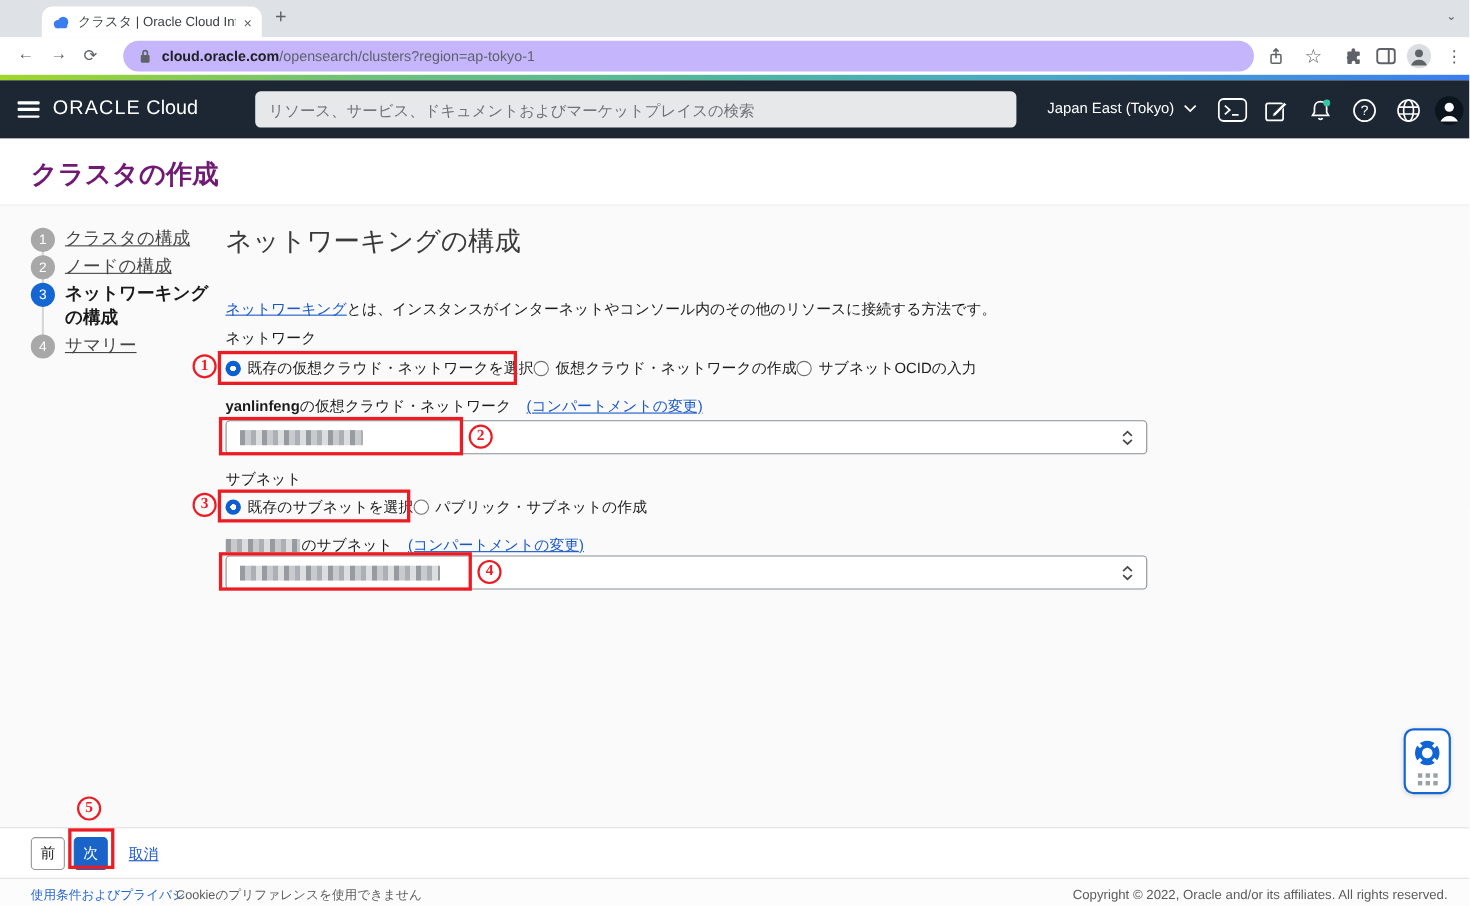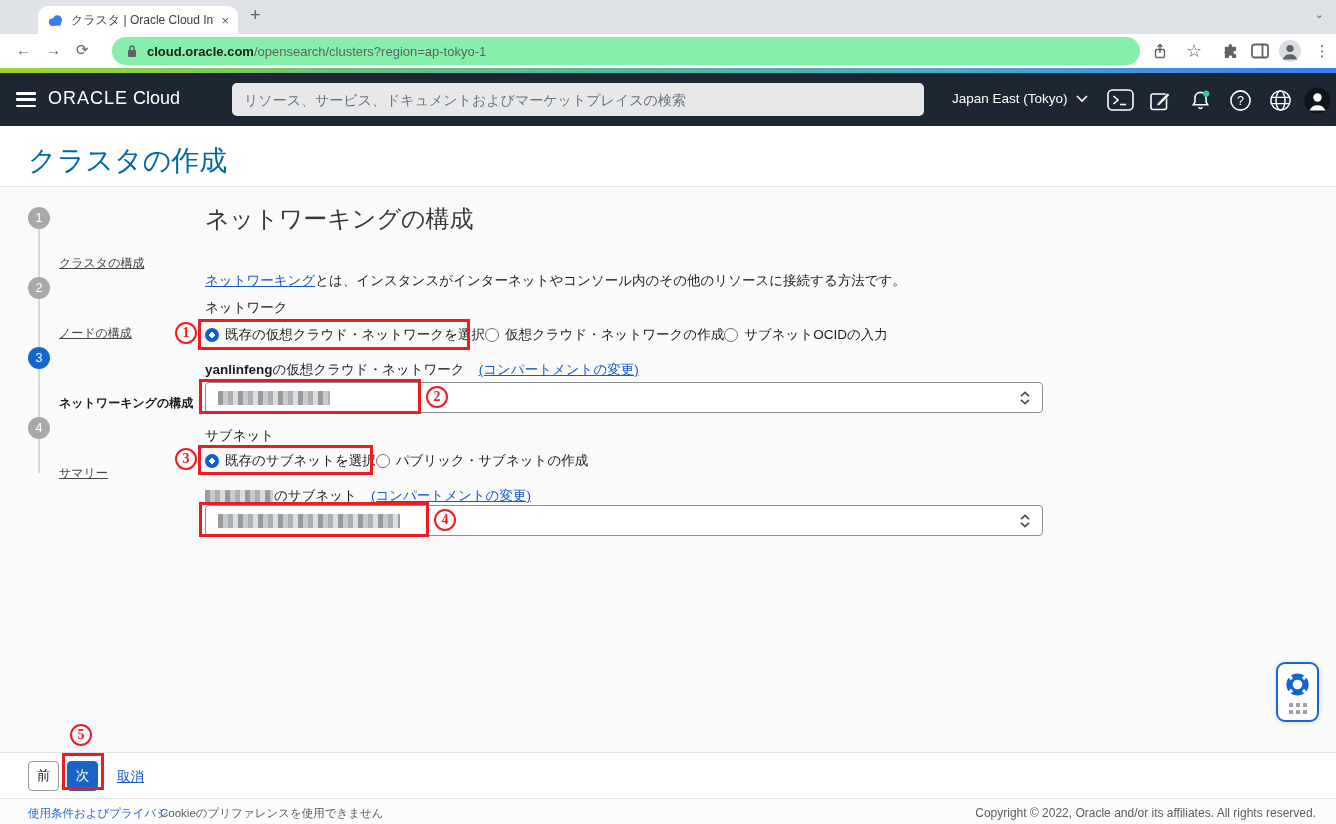--- a/index.html
+++ b/index.html
@@ -13,21 +13,21 @@
          border-radius:10px 10px 0 0; display:flex; align-items:center; padding:0 9px; gap:7px; }
   .tab-title { font-size:12px; color:#3c4043; white-space:nowrap; overflow:hidden; flex:1; }
   .tab-close { color:#5f6368; font-size:13px; flex:none; }
   .newtab { position:absolute; left:250px; top:5px; font-size:18px; color:#5f6368; }
   .tabstrip-chevron { position:absolute; right:12px; top:8px; color:#5f6368; font-size:11px; }
 
   
   .urlbar { position:absolute; left:0; top:34px; width:100%; height:34px; background:#fff; }
   .nav-ic { position:absolute; top:7px; font-size:15px; color:#5f6368; }
   .pill { position:absolute; left:112px; top:3px; width:1028px; height:28px; border-radius:14px;
-          background:#86efac; display:flex; align-items:center; padding:0 14px; gap:9px; }
+          background:#c4b5fd; display:flex; align-items:center; padding:0 14px; gap:9px; }
   .url-host { font-size:13px; font-weight:700; color:#202124; }
   .url-rest { font-size:13px; color:#5f6368; }
   .chrome-ic { position:absolute; top:5px; width:24px; height:24px; display:flex; align-items:center; justify-content:center; }
 
   
   .gradbar { position:absolute; left:0; top:68px; width:100%; height:5px;
              background:linear-gradient(90deg,#a0d629 0%,#6ec07c 25%,#4db6a0 50%,#49a8c8 72%,#3b7cf0 100%); }
 
   
   .ociheader { position:absolute; left:0; top:73px; width:100%; height:53px; background:#1d2733; }
@@ -38,31 +38,31 @@
   .brand i { font-style:normal; font-weight:300; margin-left:5px; }
   .oci-search { position:absolute; left:232px; top:10px; width:692px; height:33px; border:none; border-radius:5px;
                 background:#e7e8e9; font-size:14px; color:#333; padding:0 12px; font-family:"Liberation Sans",sans-serif; }
   .oci-search::placeholder { color:#6d7278; }
   .region { position:absolute; left:952px; top:18px; color:#fff; font-size:13.5px; display:flex; align-items:center; gap:8px; }
   .oci-ic { position:absolute; top:13px; width:28px; height:28px; display:flex; align-items:center; justify-content:center; }
   .oci-avatar-wrap { overflow:hidden; border-radius:50%; }
 
   
   .titlebar { position:absolute; left:0; top:126px; width:100%; height:61px; background:#fff; border-bottom:1px solid #e8e8e8; }
-  .page-title { position:absolute; left:28px; top:16px; font-size:28px; font-weight:400; color:#0369a1; }
+  .page-title { position:absolute; left:28px; top:16px; font-size:24px; font-weight:700; color:#701a75; }
 
   
   .content { position:absolute; left:0; top:187px; width:100%; height:565px; background:#fafafa; }
 
   .stepper { position:absolute; left:28px; top:20px; width:172px; }
   .stepper::before { content:''; position:absolute; left:10px; top:12px; bottom:14px; width:2px; background:#d8d8d8; }
   .step { position:relative; display:flex; gap:9px; margin-bottom:3px; }
   .step-circle { width:22px; height:22px; border-radius:50%; background:#a8a8a8; color:#fff; font-size:12.5px;
                  display:flex; align-items:center; justify-content:center; flex:none; position:relative; z-index:1; }
-  .step-label { font-size:12px; line-height:22px; color:#454545; text-decoration:underline; cursor:pointer;margin-top:45px; }
+  .step-label { font-size:16px; line-height:22px; color:#454545; text-decoration:underline; cursor:pointer; }
   .step.active .step-circle { background:#1467d3; }
   .step.active .step-label { font-weight:700; color:#1a1a1a; text-decoration:none; cursor:default; }
 
   .main { position:absolute; left:205px; top:0; width:838px; }
   .main-heading { position:absolute; top:16px; font-size:24px; font-weight:400; color:#3a3a3a; white-space:nowrap; }
   .intro { position:absolute; top:85px; font-size:13.5px; color:#1c1c1c; white-space:nowrap; }
   a.lnk, .lnk { color:#1a58c8; text-decoration:underline; cursor:pointer; }
   .group-label { position:absolute; font-size:13.5px; color:#1c1c1c; }
   .gl-network { top:112px; } .gl-subnet { top:240px; }
 

